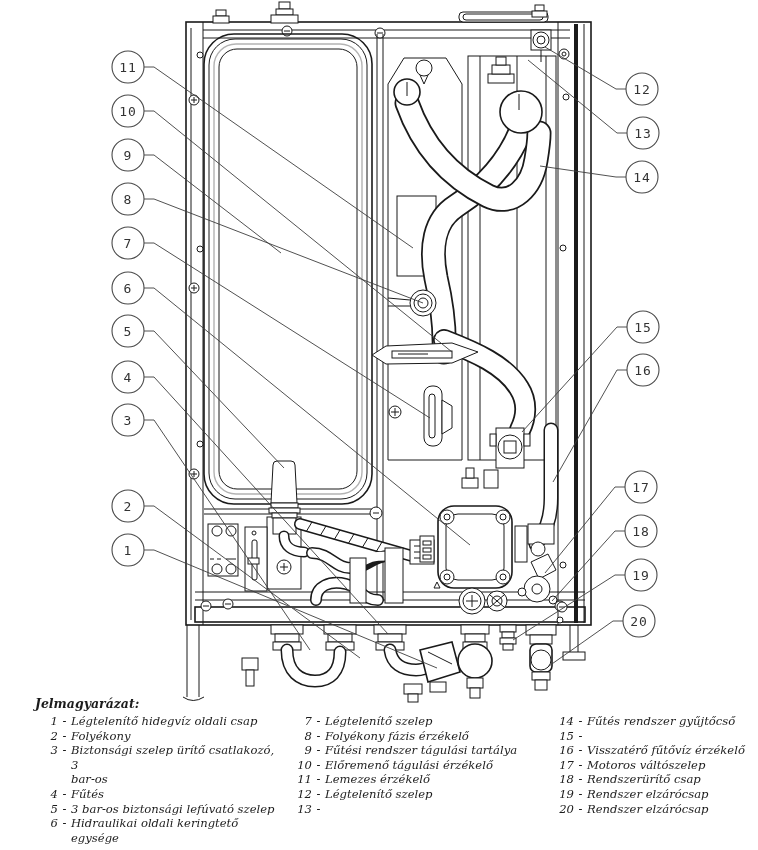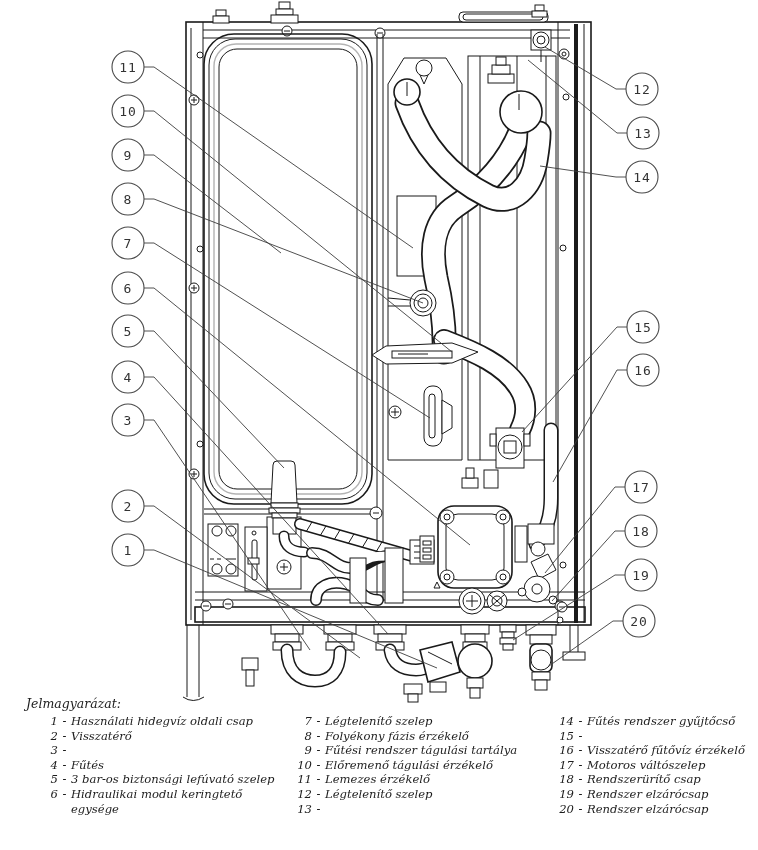--- a/index.html
+++ b/index.html
@@ -14,22 +14,22 @@
   .wfill{fill:#fff;stroke:#1a1a1a;stroke-width:1;}
   .wfill2{fill:#fff;stroke:#1a1a1a;stroke-width:1.6;}
   .tubeo{fill:none;stroke:#1a1a1a;stroke-linecap:round;}
   .tubei{fill:none;stroke:#ffffff;stroke-linecap:round;}
   .callout-line{fill:none;stroke:#3d3d3d;stroke-width:0.9;}
   .callout-circle{fill:#fff;stroke:#4a4a4a;stroke-width:1.1;}
   .callout-num{font-family:"DejaVu Sans Mono",monospace;font-size:13px;fill:#333;
                letter-spacing:1px;text-anchor:middle;}
   
   .legend{position:absolute;left:0;top:694px;width:758px;color:#1c1c1c;}
-  .legend-title{position:absolute;left:26px;top:2px;font-size:12.5px;
-                font-weight:normal;font-style:italic;}
+  .legend-title{position:absolute;left:35px;top:2px;font-size:12.5px;
+                font-weight:bold;font-style:italic;}
   .lcol{position:absolute;top:20px;font-style:italic;font-size:11.6px;line-height:14.6px;}
   .lcol.c0{left:34px;width:250px;}
   .lcol.c1{left:288px;width:252px;}
   .lcol.c2{left:550px;width:206px;}
   .litem{display:flex;}
   .litem .n{width:24px;text-align:right;flex:none;}
   .litem .d{width:13px;text-align:center;flex:none;}
   .litem .t{flex:1;}
 </style>
 </head>
@@ -440,45 +440,46 @@
         </g>
       </g>
   </svg>
 
   <div class="legend">
     <div class="legend-title">Jelmagyarázat:</div>
     <div class="lcol c0" id="lcol0">
         <div class="litem">
           <span class="n">1</span>
           <span class="d">-</span>
-          <span class="t">Használati hidegvíz oldali csap</span>
+          <span class="t">Légtelenítő hidegvíz oldali csap</span>
         </div>
         <div class="litem">
           <span class="n">2</span>
           <span class="d">-</span>
-          <span class="t">Visszatérő</span>
+          <span class="t">Folyékony</span>
         </div>
         <div class="litem">
           <span class="n">3</span>
           <span class="d">-</span>
+          <span class="t">Biztonsági szelep ürítő csatlakozó, 3<br>bar-os</span>
         </div>
         <div class="litem">
           <span class="n">4</span>
           <span class="d">-</span>
           <span class="t">Fűtés</span>
         </div>
         <div class="litem">
           <span class="n">5</span>
           <span class="d">-</span>
           <span class="t">3 bar-os biztonsági lefúvató szelep</span>
         </div>
         <div class="litem">
           <span class="n">6</span>
           <span class="d">-</span>
-          <span class="t">Hidraulikai modul keringtető egysége</span>
+          <span class="t">Hidraulikai oldali keringtető egysége</span>
         </div>
       </div>
     <div class="lcol c1" id="lcol1">
         <div class="litem">
           <span class="n">7</span>
           <span class="d">-</span>
           <span class="t">Légtelenítő szelep</span>
         </div>
         <div class="litem">
           <span class="n">8</span>

